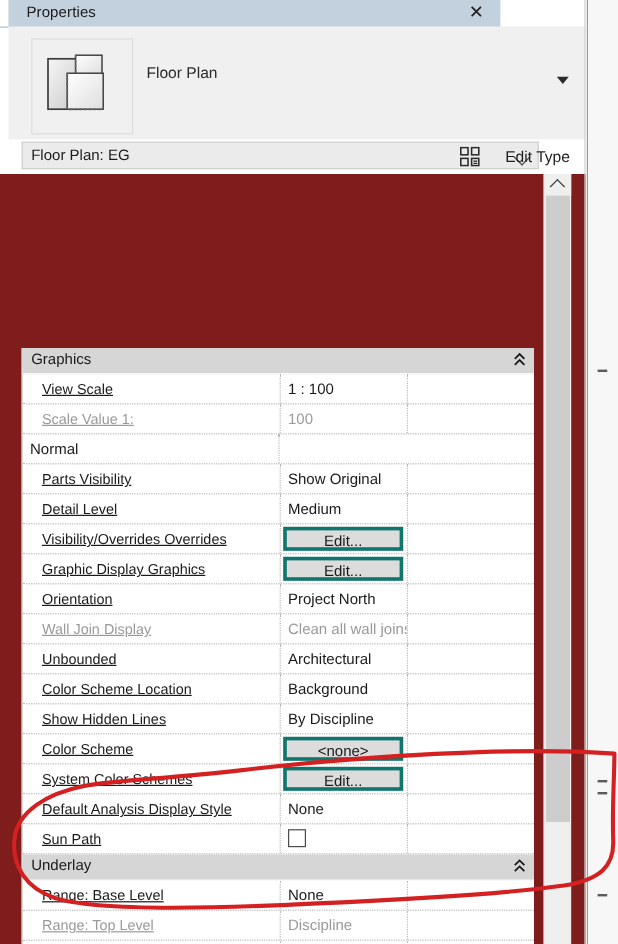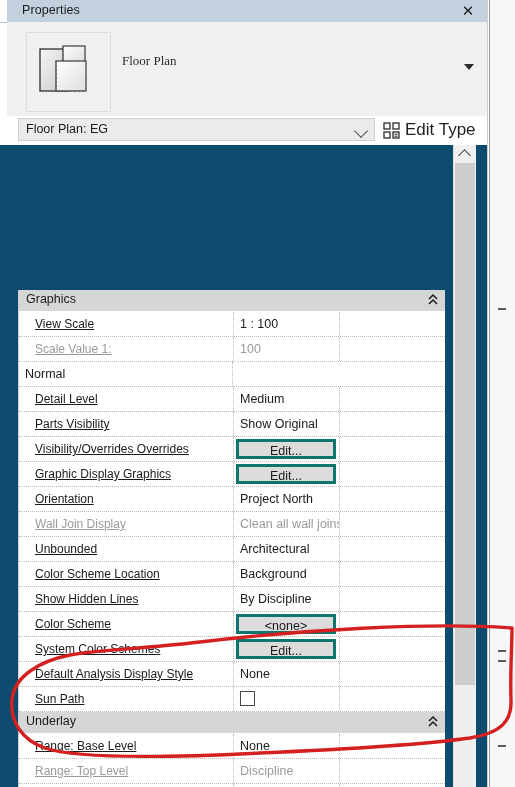--- a/index.html
+++ b/index.html
@@ -17,21 +17,21 @@
   #panel {
     position: absolute;
     left: 0; top: 0;
     width: 515px; height: 787px;
     background: #ffffff;
   }
   
   .titlebar {
     position: absolute;
     left: 0; top: 0;
-    width: 488px; height: 22px;
+    width: 417px; height: 22px;
     background: #c3d0de;
     border-bottom: 1px solid #b4c2d2;
   }
   .titlebar .title {
     position: absolute;
     left: 22px; top: 3px;
     font-size: 12.5px;
     color: #1a1a1a;
     letter-spacing: .1px;
   }
@@ -64,41 +64,40 @@
     width: 83px; height: 78px;
     background: #f0f0f0;
     border: 1px solid #dcdcdc;
   }
   .thumb-svg { position:absolute; left: 12px; top: 12px; }
   .typename {
     position: absolute;
     left: 115px; top: 31px;
     font-size: 13px;
     color: #2b2b2b;
-    font-family: Liberation Serif, serif;
   }
   .typecaret {
     position: absolute;
     right: 14px; top: 42px;
     width: 0; height: 0;
     border-left: 5px solid transparent;
     border-right: 5px solid transparent;
     border-top: 6px solid #2b2b2b;
     cursor: pointer;
   }
   
   .comborow {
     position: absolute;
     left: 0; top: 118px;
     width: 488px; height: 24px;
   }
   .combo {
     position: absolute;
     left: 18px; top: 0;
-    width: 357px; height: 23px;
+    width: 431px; height: 23px;
     background: #ebebeb;
     border: 1px solid #cfcfcf;
     box-sizing: border-box;
     cursor: pointer;
     padding-left: 48px;
   }
   .combo .val {
     position: absolute;
     left: 7px; top: 3px;
     font-size: 12.5px;
@@ -114,34 +113,34 @@
   }
   .edittype {
     position: absolute;
     left: 383px; top: 2px;
     height: 20px;
     cursor: pointer;
     display: flex;
     align-items: center;
     gap: 5px;
   }
-  .edittype .lbl { font-size: 17px; color: #1f1f1f; }
+  .edittype .lbl { font-size: 13px; color: #1f1f1f; margin-left: 16px; }
   
   .grid {
     position: absolute;
     left: 18px; top: 145px;
     width: 426px;
     background: #ffffff;
     border-left: 1px solid #cfcfcf;
   }
   .grid-wrap {
     position: absolute;
     left: 0; top: 145px;
     width: 488px; height: 642px;
-    background: #0c4a6e;
+    background: #7f1d1d;
     overflow: hidden;
   }
   .section {
     position: relative;
     height: 21px;
     background: #d6d6d6;
     border-bottom: 1px solid #ffffff;
   }
   .section .sname {
     position: absolute;
@@ -337,27 +336,27 @@
         <div class="row dim">
           <div class="pname">Scale Value    1:</div>
           <div class="pval">100</div>
           <div class="pval tail"></div>
         </div>
         <div class="row">
           <div class="pval">Normal</div>
           <div class="pval tail"></div>
         </div>
         <div class="row">
+          <div class="pname">Parts Visibility</div>
+          <div class="pval">Show Original</div>
+          <div class="pval tail"></div>
+        </div>
+        <div class="row">
           <div class="pname">Detail Level</div>
           <div class="pval">Medium</div>
-          <div class="pval tail"></div>
-        </div>
-        <div class="row">
-          <div class="pname">Parts Visibility</div>
-          <div class="pval">Show Original</div>
           <div class="pval tail"></div>
         </div>
         <div class="row">
           <div class="pname">Visibility/Overrides Overrides</div>
           <div class="pval">
             <div class="btncell">Edit...</div>
           </div>
           <div class="pval tail"></div>
         </div>
         <div class="row">

